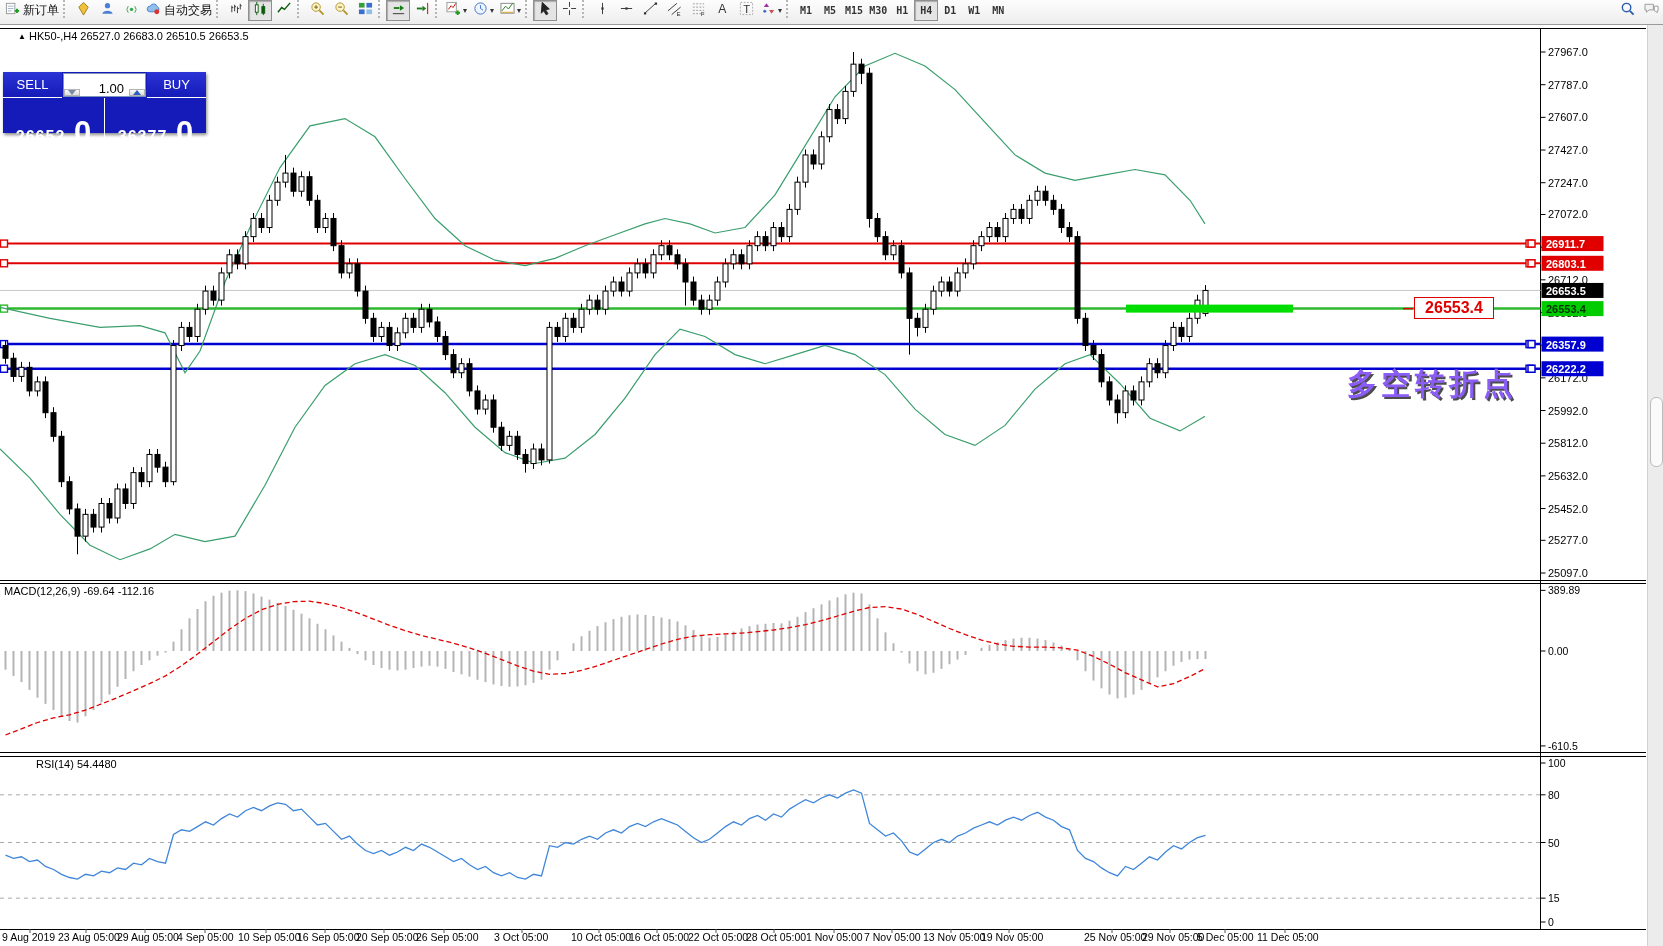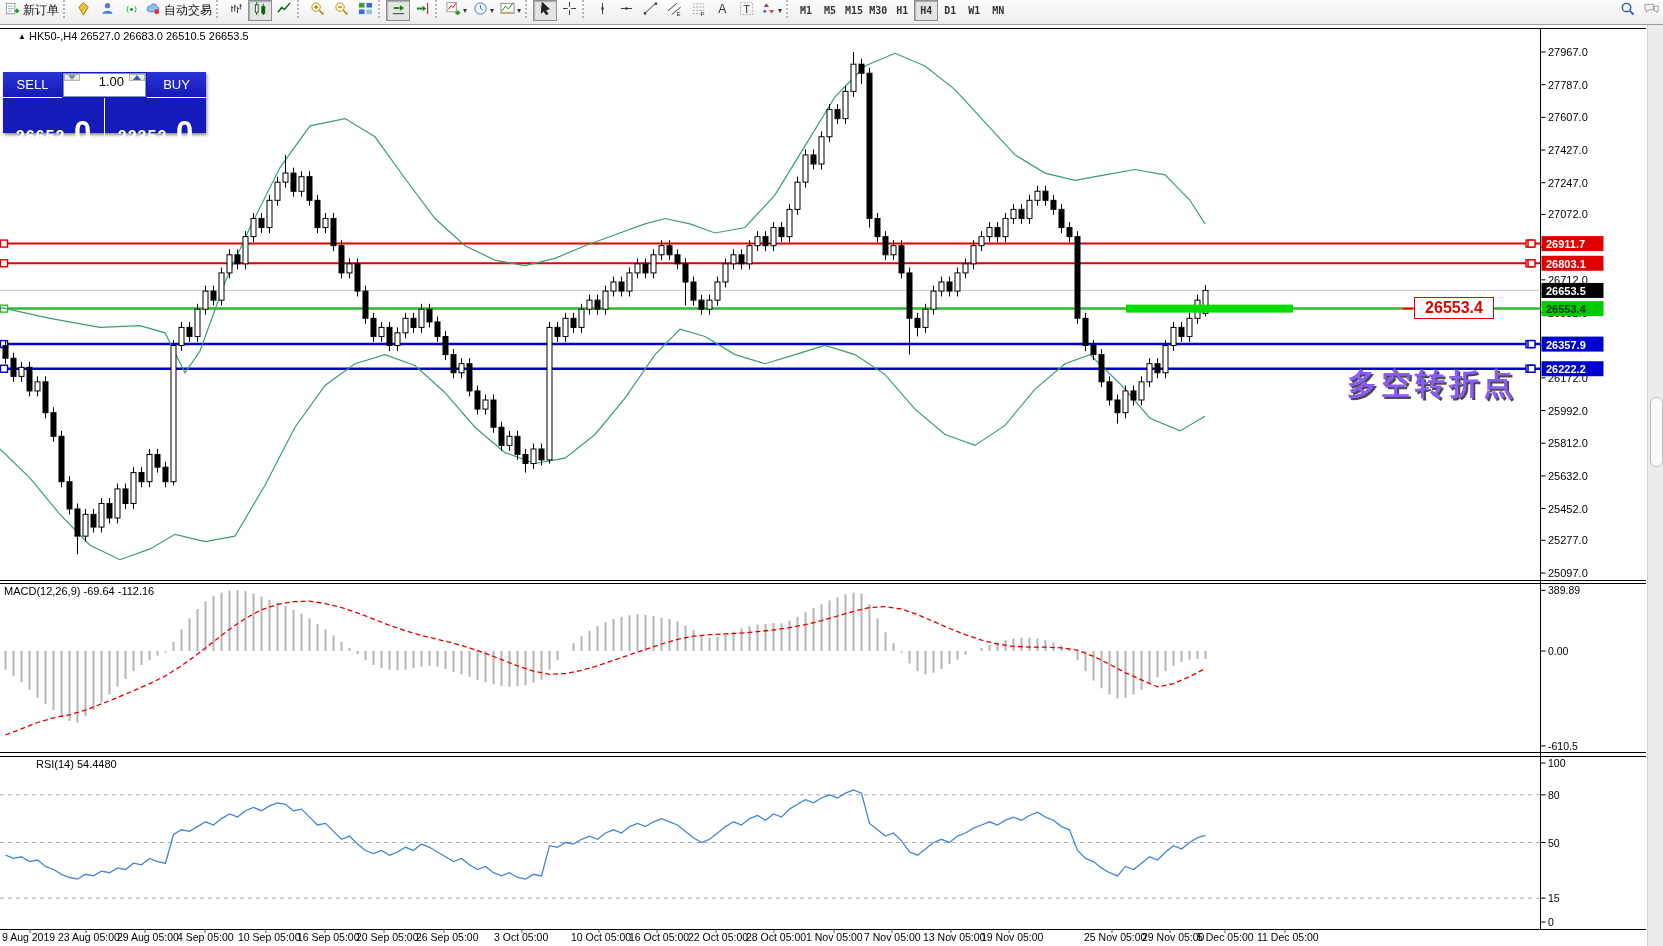--- a/index.html
+++ b/index.html
@@ -27,21 +27,21 @@
               letter-spacing:4px;color:#8b5cf6;text-shadow:2px 2px 0 #4d4d4d;white-space:nowrap;}
   .price-box{position:absolute;left:1414px;top:297px;width:78px;height:20px;z-index:6;background:#fff;
              border:1px solid #e00000;color:#e00000;font-size:16px;font-weight:bold;text-align:center;
              line-height:20px;}
   
   .trade-panel{position:absolute;left:3px;top:52px;width:203px;height:61px;background:#151bb8;z-index:6;
                box-shadow:1px 2px 3px rgba(0,0,0,.45);margin-top:20px;}
   .tp-row1{display:flex;height:26px;}
   .tp-btn{width:59px;color:#fff;font-size:13px;display:flex;align-items:center;justify-content:center;
           cursor:pointer;background:linear-gradient(#2b33d6,#151bb8);border-bottom:1px solid #fff;box-sizing:border-box;}
-  .tp-vol{flex:1;display:flex;align-items:flex-start;background:#fff;border:1px solid #7e93b8;margin:1px;box-sizing:border-box;}
+  .tp-vol{flex:1;display:flex;align-items:flex-end;background:#fff;border:1px solid #7e93b8;margin:1px;box-sizing:border-box;}
   .spin{width:16px;background:linear-gradient(#fafafa,#dcdcdc);border:1px solid #b5b5b5;display:flex;
         align-items:center;justify-content:center;cursor:pointer;box-sizing:border-box;}
   .tri-up{width:0;height:0;border-left:4px solid transparent;border-right:4px solid transparent;border-bottom:5px solid #2b5fbf;}
   .tri-dn{width:0;height:0;border-left:4px solid transparent;border-right:4px solid transparent;border-top:5px solid #7a8aa5;}
   .tp-vol-val{flex:1;font-size:13px;color:#000;display:flex;align-items:center;justify-content:flex-end;padding-right:5px;}
   .tp-row2{display:flex;height:50px;color:#fff;}
   .tp-price{flex:1;display:flex;align-items:flex-end;justify-content:center;padding-bottom:3px;}
   .tp-price.right{border-left:1px solid #fff;}
   .tp-price .main{font-size:16px;font-weight:bold;line-height:1;letter-spacing:1px;}
   .tp-price .big{font-size:31px;font-weight:bold;line-height:.82;}
@@ -909,21 +909,21 @@
           </div>
       </div>
       <div class="tp-btn">BUY</div>
     </div>
     <div class="tp-row2">
       <div class="tp-price">
           <span class="main">26652</span>
           <span class="big">.0</span>
         </div>
       <div class="tp-price right">
-          <span class="main">22352</span>
+          <span class="main">36377</span>
           <span class="big">.0</span>
         </div>
     </div>
   </div>
 
   <div class="ind-label" style="left:4px;top:585px;">MACD(12,26,9) -69.64 -112.16</div>
   <div class="ind-label" style="left:4px;top:758px;margin-left:32px;">RSI(14) 54.4480</div>
 
   <div class="annotation">多空转折点</div>
   <div class="price-box">26553.4</div>

